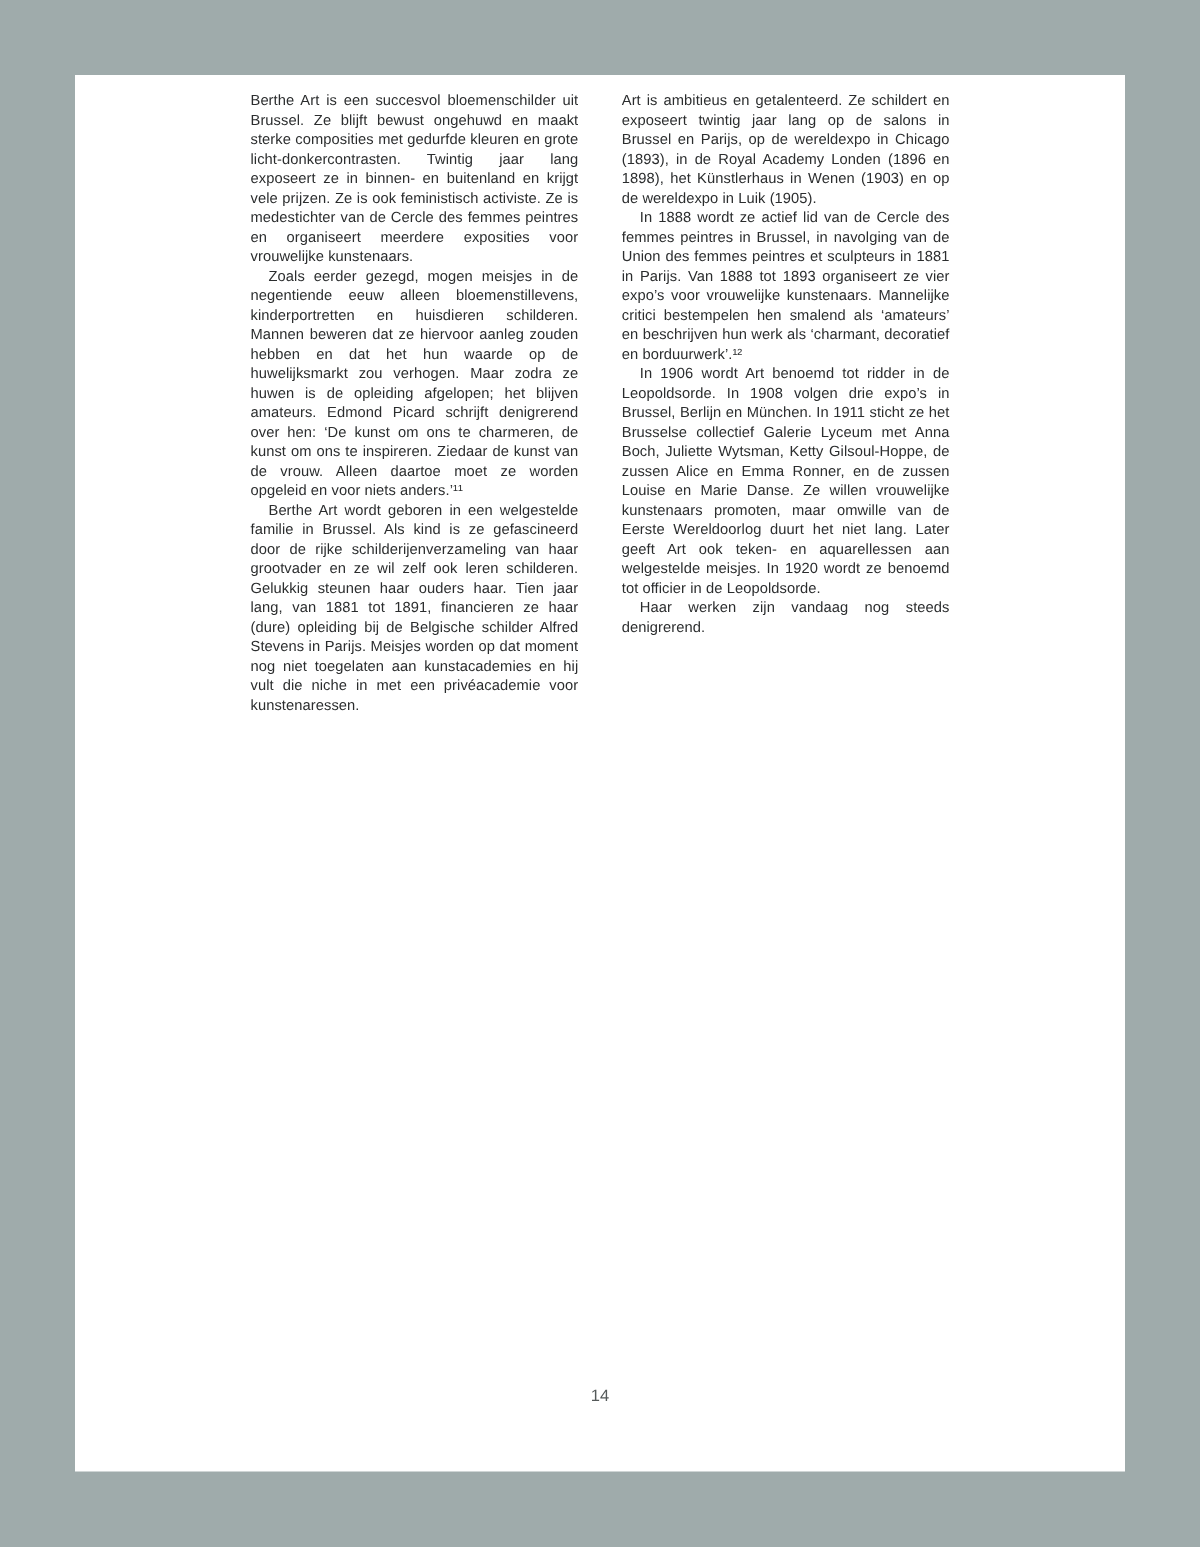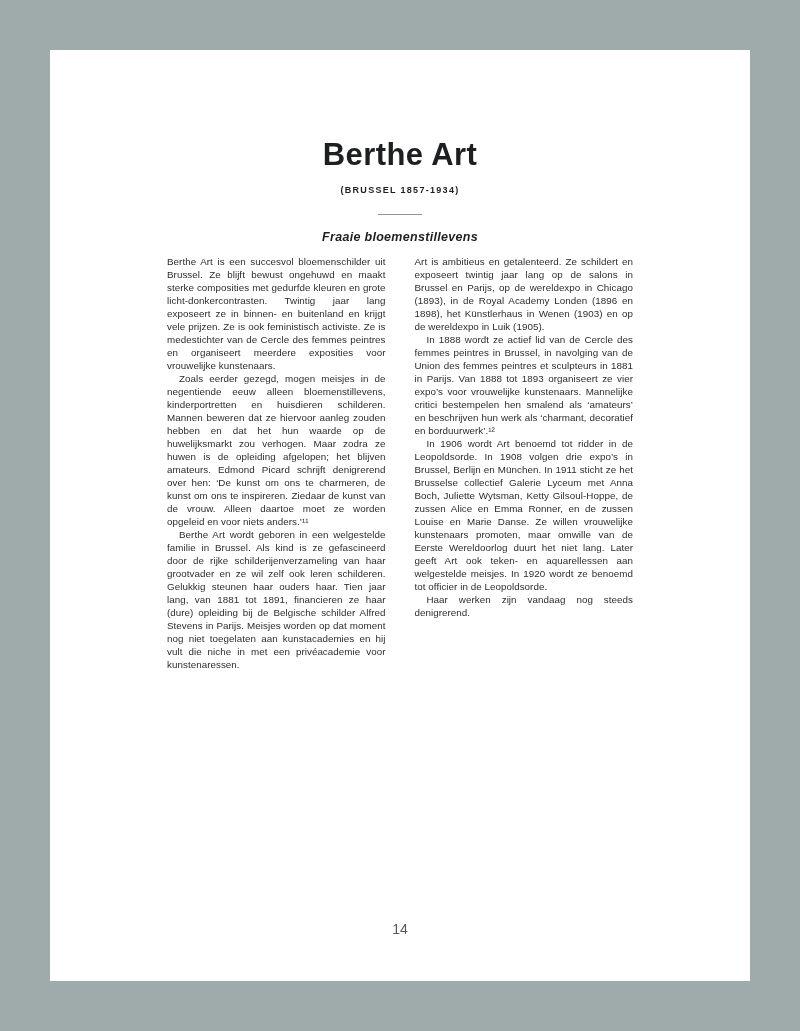--- a/index.html
+++ b/index.html
@@ -70,36 +70,30 @@
     letter-spacing: 0.05px;
   }
   .col p { margin: 0; }
   .col p.indent { text-indent: 12px; }
   .page-footer {
     position: absolute;
     left: 0;
     right: 0;
     bottom: 44px;
     text-align: center;
-    font-size: 14px;
+    font-size: 11px;
     color: #555a5a;
   }
 </style>
 </head>
 <body>
 
 <div class="canvas">
   <div class="paper">
 
-    <header class="page-header">
-      <h1 class="title">Berthe Art</h1>
-      <div class="subtitle">(BRUSSEL 1857-1934)</div>
-      <div class="divider"></div>
-      <div class="tagline">Fraaie bloemenstillevens</div>
-    </header>
 
     <main class="columns">
       <div class="col">
         <p>Berthe Art is een succesvol bloemenschilder uit Brussel. Ze blijft bewust ongehuwd en maakt sterke composities met gedurfde kleuren en grote licht-donkercontrasten. Twintig jaar lang exposeert ze in binnen- en buitenland en krijgt vele prijzen. Ze is ook feministisch activiste. Ze is medestichter van de Cercle des femmes peintres en organiseert meerdere exposities voor vrouwelijke kunstenaars.</p>
         <p class="indent">Zoals eerder gezegd, mogen meisjes in de negentiende eeuw alleen bloemenstillevens, kinderportretten en huisdieren schilderen. Mannen beweren dat ze hiervoor aanleg zouden hebben en dat het hun waarde op de huwelijksmarkt zou verhogen. Maar zodra ze huwen is de opleiding afgelopen; het blijven amateurs. Edmond Picard schrijft denigrerend over hen: ‘De kunst om ons te charmeren, de kunst om ons te inspireren. Ziedaar de kunst van de vrouw. Alleen daartoe moet ze worden opgeleid en voor niets anders.’¹¹</p>
         <p class="indent">Berthe Art wordt geboren in een welgestelde familie in Brussel. Als kind is ze gefascineerd door de rijke schilderijenverzameling van haar grootvader en ze wil zelf ook leren schilderen. Gelukkig steunen haar ouders haar. Tien jaar lang, van 1881 tot 1891, financieren ze haar (dure) opleiding bij de Belgische schilder Alfred Stevens in Parijs. Meisjes worden op dat moment nog niet toegelaten aan kunstacademies en hij vult die niche in met een privéacademie voor kunstenaressen.</p>
       </div>
       <div class="col">
         <p>Art is ambitieus en getalenteerd. Ze schildert en exposeert twintig jaar lang op de salons in Brussel en Parijs, op de wereldexpo in Chicago (1893), in de Royal Academy Londen (1896 en 1898), het Künstlerhaus in Wenen (1903) en op de wereldexpo in Luik (1905).</p>
         <p class="indent">In 1888 wordt ze actief lid van de Cercle des femmes peintres in Brussel, in navolging van de Union des femmes peintres et sculpteurs in 1881 in Parijs. Van 1888 tot 1893 organiseert ze vier expo’s voor vrouwelijke kunstenaars. Mannelijke critici bestempelen hen smalend als ‘amateurs’ en beschrijven hun werk als ‘charmant, decoratief en borduurwerk’.¹²</p>

